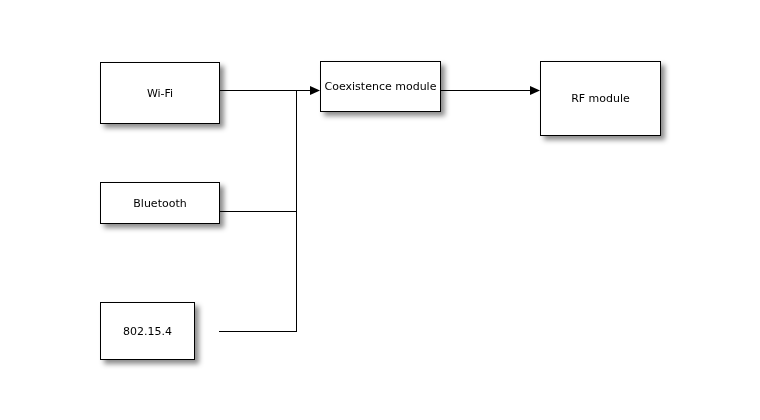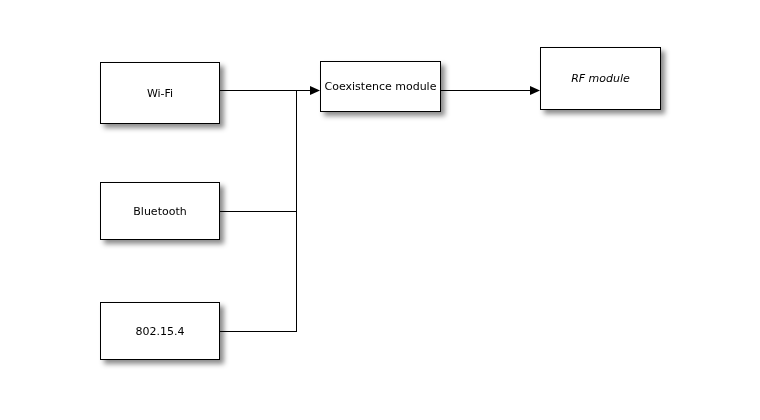--- a/index.html
+++ b/index.html
@@ -31,24 +31,24 @@
     display: flex;
     align-items: center;
     justify-content: center;
     font-size: 11px;
     line-height: 1;
     color: #000000;
     text-align: center;
     white-space: nowrap;
   }
   .node-wifi        { left: 100px; top: 62px;  width: 120px; height: 62px; }
-  .node-bluetooth   { left: 100px; top: 182px; width: 120px; height: 58px; }
-  .node-802154      { left: 100px; top: 302px; width: 120px; height: 58px; }
+  .node-bluetooth   { left: 100px; top: 182px; width: 120px; height: 42px; }
+  .node-802154      { left: 100px; top: 302px; width: 95px; height: 58px; }
   .node-coexistence { left: 320px; top: 61px;  width: 121px; height: 51px; }
-  .node-rf          { left: 540px; top: 47px;  width: 121px; height: 63px; font-style: italic; }
+  .node-rf          { left: 540px; top: 61px;  width: 121px; height: 75px; }
 </style>
 </head>
 <body>
 
 <div class="canvas">
 
   <svg class="wires" width="760" height="420" viewBox="0 0 760 420" xmlns="http://www.w3.org/2000/svg">
 
     <line x1="219" y1="90.5" x2="312" y2="90.5" stroke="#000" stroke-width="1" shape-rendering="crispEdges"></line>
     <polygon points="320,90.5 310,86 310,95" fill="#000"></polygon>

